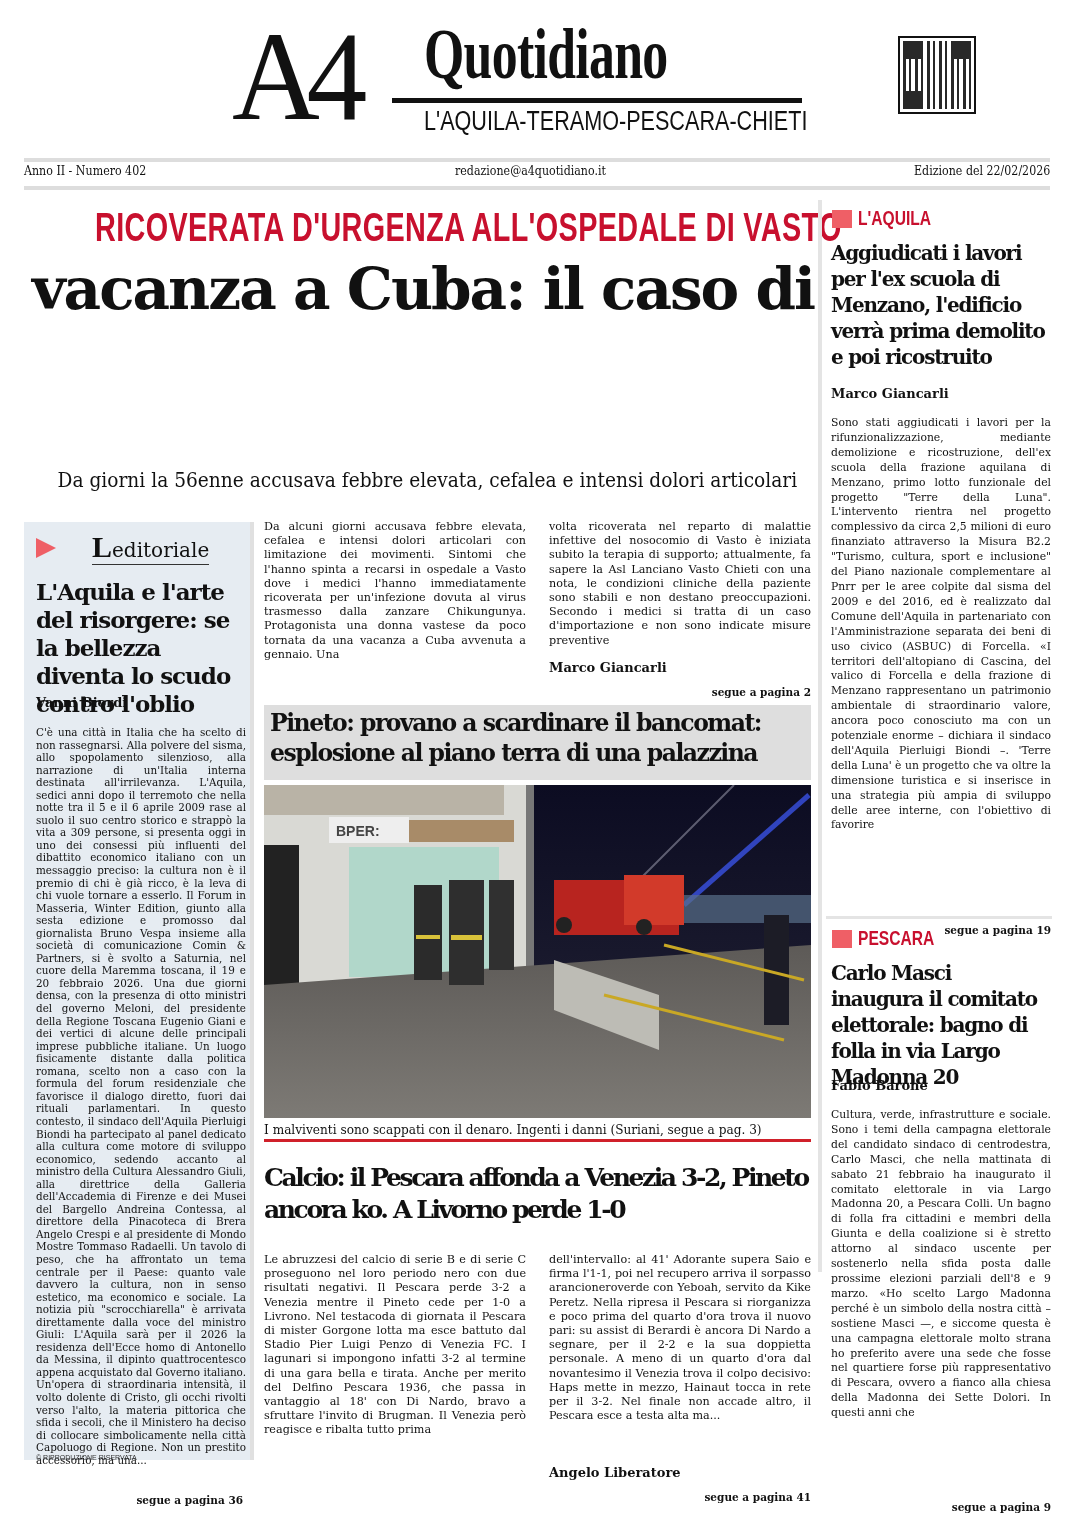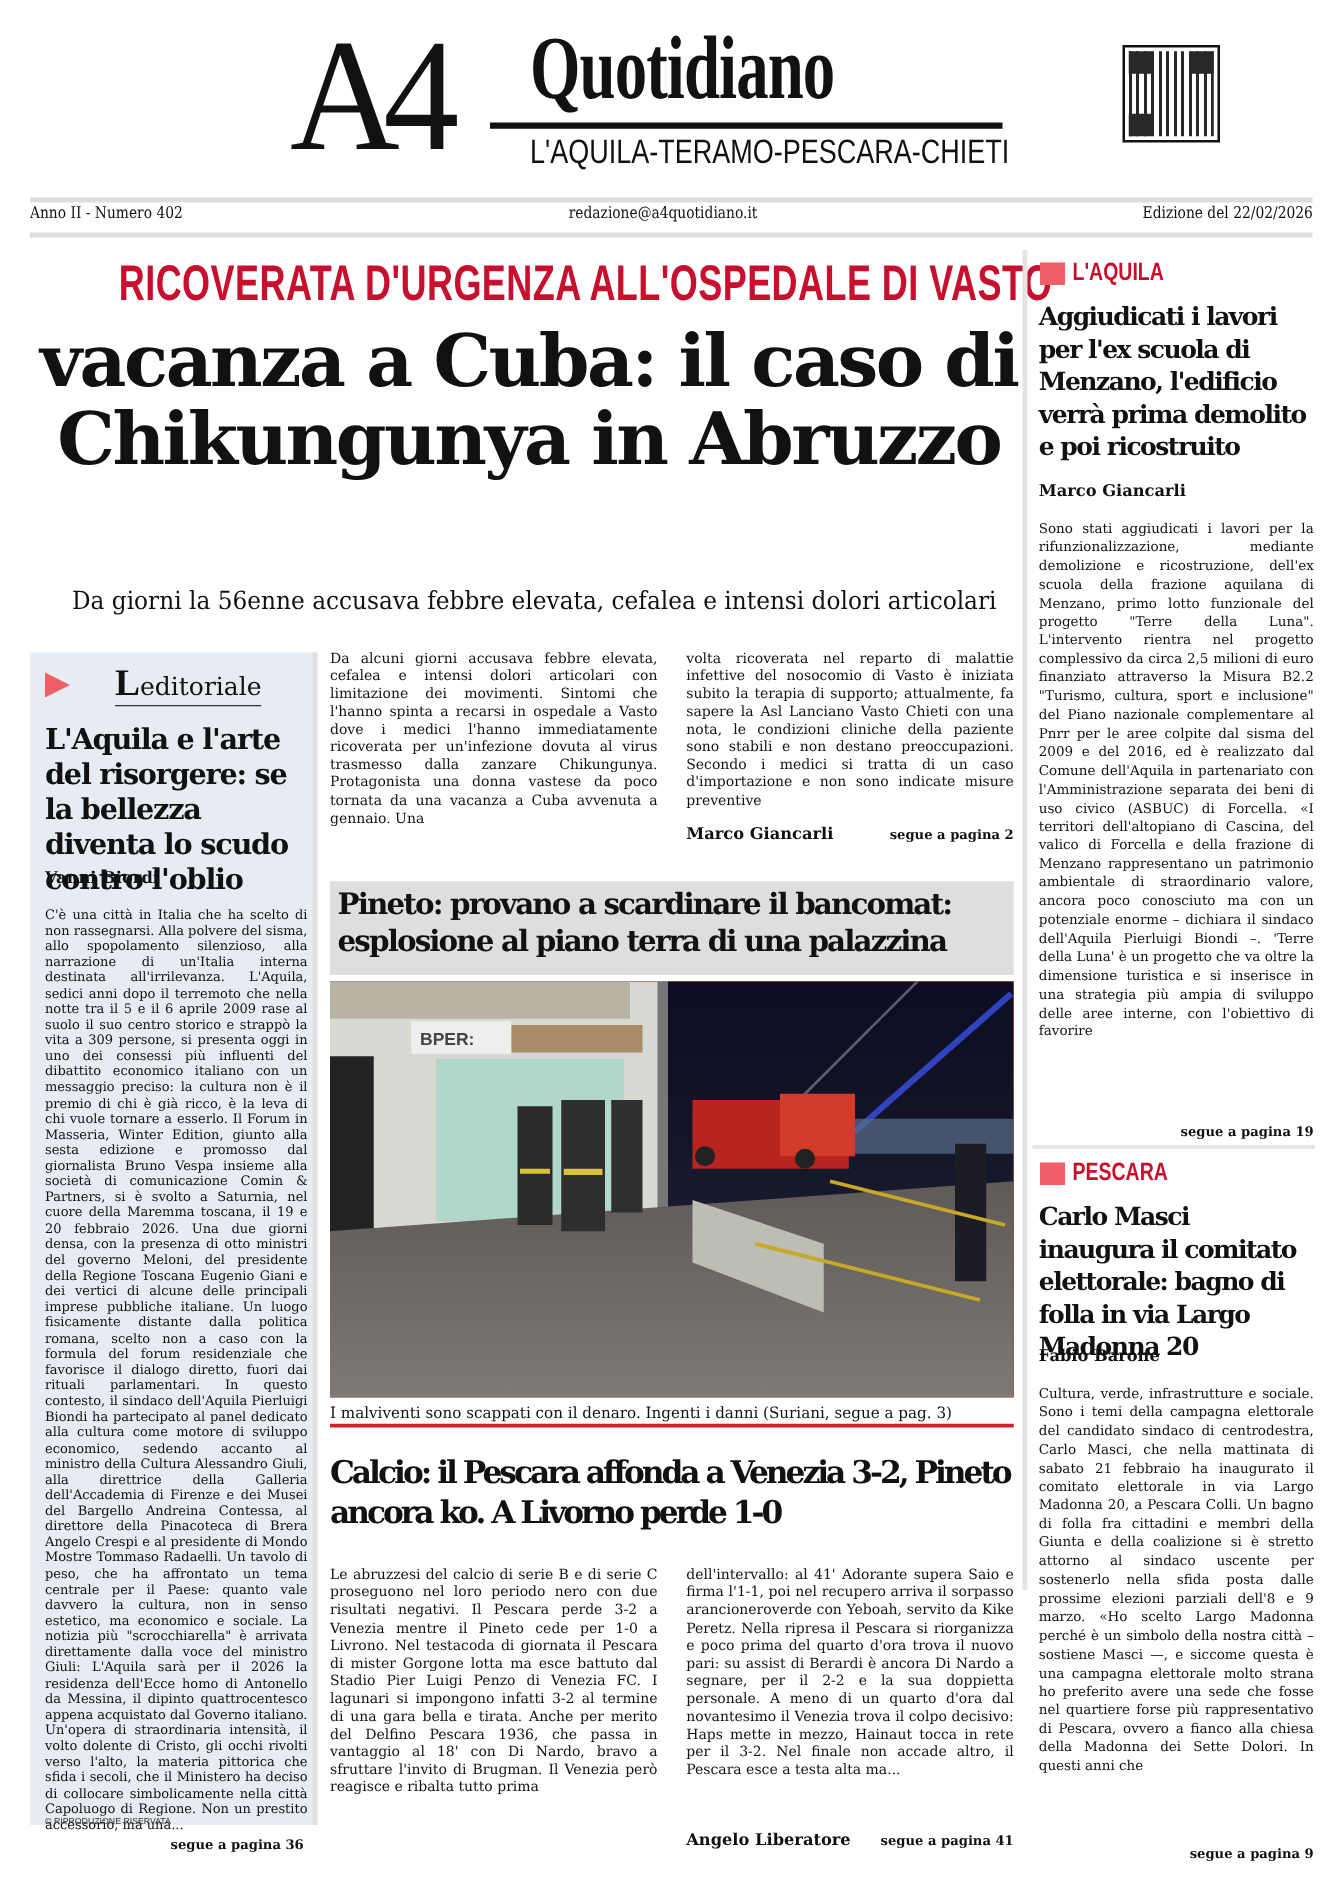--- a/index.html
+++ b/index.html
@@ -35,28 +35,28 @@
   .deck { left:30px; top:468px; width:786px; text-align:center; font-size:20px; white-space:nowrap;
           transform:scaleX(0.93); transform-origin:center top; }
   
   .edit-box { left:24px; top:522px; width:226px; height:938px; background:#e6ecf2; border-right:4px solid #e0e0e0; }
   .play-icon { left:36px; top:538px; width:0; height:0; border-top:10px solid transparent; border-bottom:10px solid transparent; border-left:20px solid #ef5f66; }
   .edit-label { left:92px; top:530px; font-size:20px; border-bottom:1px solid #333; white-space:nowrap;text-align:center; }
   .edit-label b { font-size:30px; font-family:"Liberation Serif", serif; }
   .edit-title { left:36px; top:578px; width:210px; font-size:23px; line-height:28px; font-weight:bold; letter-spacing:-1px; }
   .byline { font-weight:bold; font-size:13px; }
   .body-text { font-size:11.2px; line-height:14.2px; text-align:justify; }
-  .segue { font-weight:bold; font-size:10.5px; text-align:right; }
+  .segue { font-weight:bold; font-size:10.5px; text-align:right;margin-top:24px; }
   .ripr { left:36px; top:1454px; font-family:"Liberation Sans", sans-serif; font-size:7px; color:#333; }
   
   .col { position:absolute; }
   
   .pineto-box { left:264px; top:705px; width:547px; height:75px; background:#dedede; }
   .pineto-title { left:270px; top:708px; width:540px; font-size:23.5px; line-height:30px; font-weight:bold; letter-spacing:-1.5px; }
-  .photo { left:264px; top:785px; width:547px; height:333px; overflow:hidden; background:#c2410c; }
+  .photo { left:264px; top:785px; width:547px; height:333px; overflow:hidden; background:#86efac; }
   .caption { left:264px; top:1122px; width:547px; font-size:12.5px; white-space:nowrap; transform:scaleX(0.97); transform-origin:left top; }
   .caption-rule { left:264px; top:1139px; width:547px; height:3px; background:#d0202a; }
   .calcio-title { left:264px; top:1162px; width:560px; font-size:25px; line-height:32px; font-weight:bold; letter-spacing:-2.4px; }
   
   .right-rule { left:818px; top:200px; width:4px; height:1072px; background:#e4e4e4; }
   .sec-sq { width:20px; height:18px; background:#ef5f66; }
   .sec-label { color:#c8102e; font-family:"Liberation Sans", sans-serif; font-weight:bold; font-size:20px;
                transform:scaleX(0.78); transform-origin:left top; white-space:nowrap; }
   .r-title { width:225px; font-size:20px; line-height:26px; font-weight:bold; letter-spacing:-1.2px; }
   .r-bottom-rule { left:826px; top:916px; width:226px; height:3px; background:#e4e4e4; }
@@ -74,21 +74,20 @@
 
 <div class="abs infobar-top"></div>
 <div class="abs info" style="left:24px;transform-origin:left top;">Anno II - Numero 402</div>
 <div class="abs info" style="left:455px;transform-origin:left top;">redazione@a4quotidiano.it</div>
 <div class="abs info" style="right:24px;transform-origin:right top;">Edizione del 22/02/2026</div>
 <div class="abs infobar-bot"></div>
 
 <div class="abs kicker">RICOVERATA D'URGENZA ALL'OSPEDALE DI VASTO</div>
 <div class="abs h1">
   <span>vacanza a Cuba: il caso di</span>
-  <span>Chikungunya in Abruzzo</span>
 </div>
 <div class="abs deck">Da giorni la 56enne accusava febbre elevata, cefalea e intensi dolori articolari</div>
 
 <div class="col body-text" style="left:264px;top:520px;width:262px;">Da alcuni giorni accusava febbre elevata, cefalea e intensi dolori articolari con limitazione dei movimenti. Sintomi che l'hanno spinta a recarsi in ospedale a Vasto dove i medici l'hanno immediatamente ricoverata per un'infezione dovuta al virus trasmesso dalla zanzare Chikungunya. Protagonista una donna vastese da poco tornata da una vacanza a Cuba avvenuta a gennaio. Una</div>
 <div class="col body-text" style="left:549px;top:520px;width:262px;">volta ricoverata nel reparto di malattie infettive del nosocomio di Vasto è iniziata subito la terapia di supporto; attualmente, fa sapere la Asl Lanciano Vasto Chieti con una nota, le condizioni cliniche della paziente sono stabili e non destano preoccupazioni. Secondo i medici si tratta di un caso d'importazione e non sono indicate misure preventive</div>
 <div class="col byline" style="left:549px;top:660px;">Marco Giancarli</div>
 <div class="col segue" style="left:680px;top:662px;width:131px;">segue a pagina 2</div>
 
 <div class="abs edit-box"></div>
 <div class="abs play-icon"></div>

